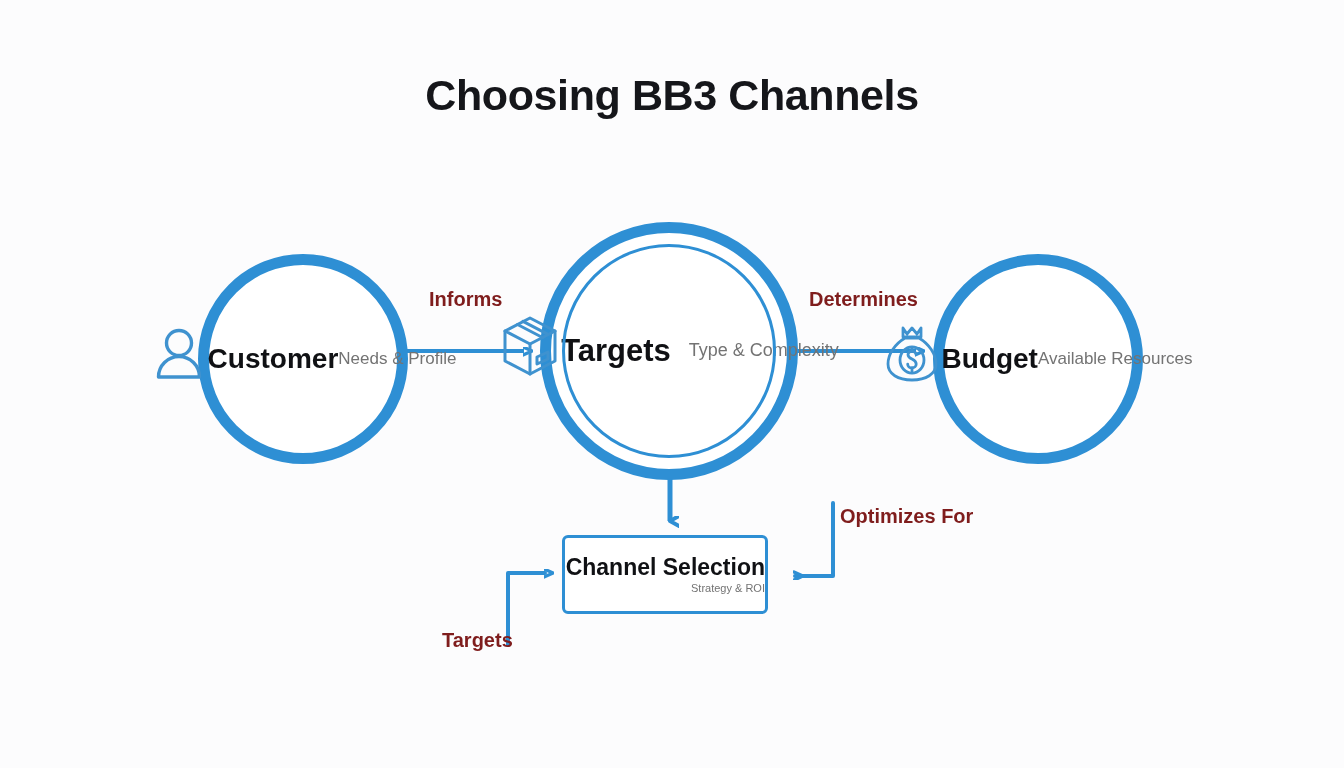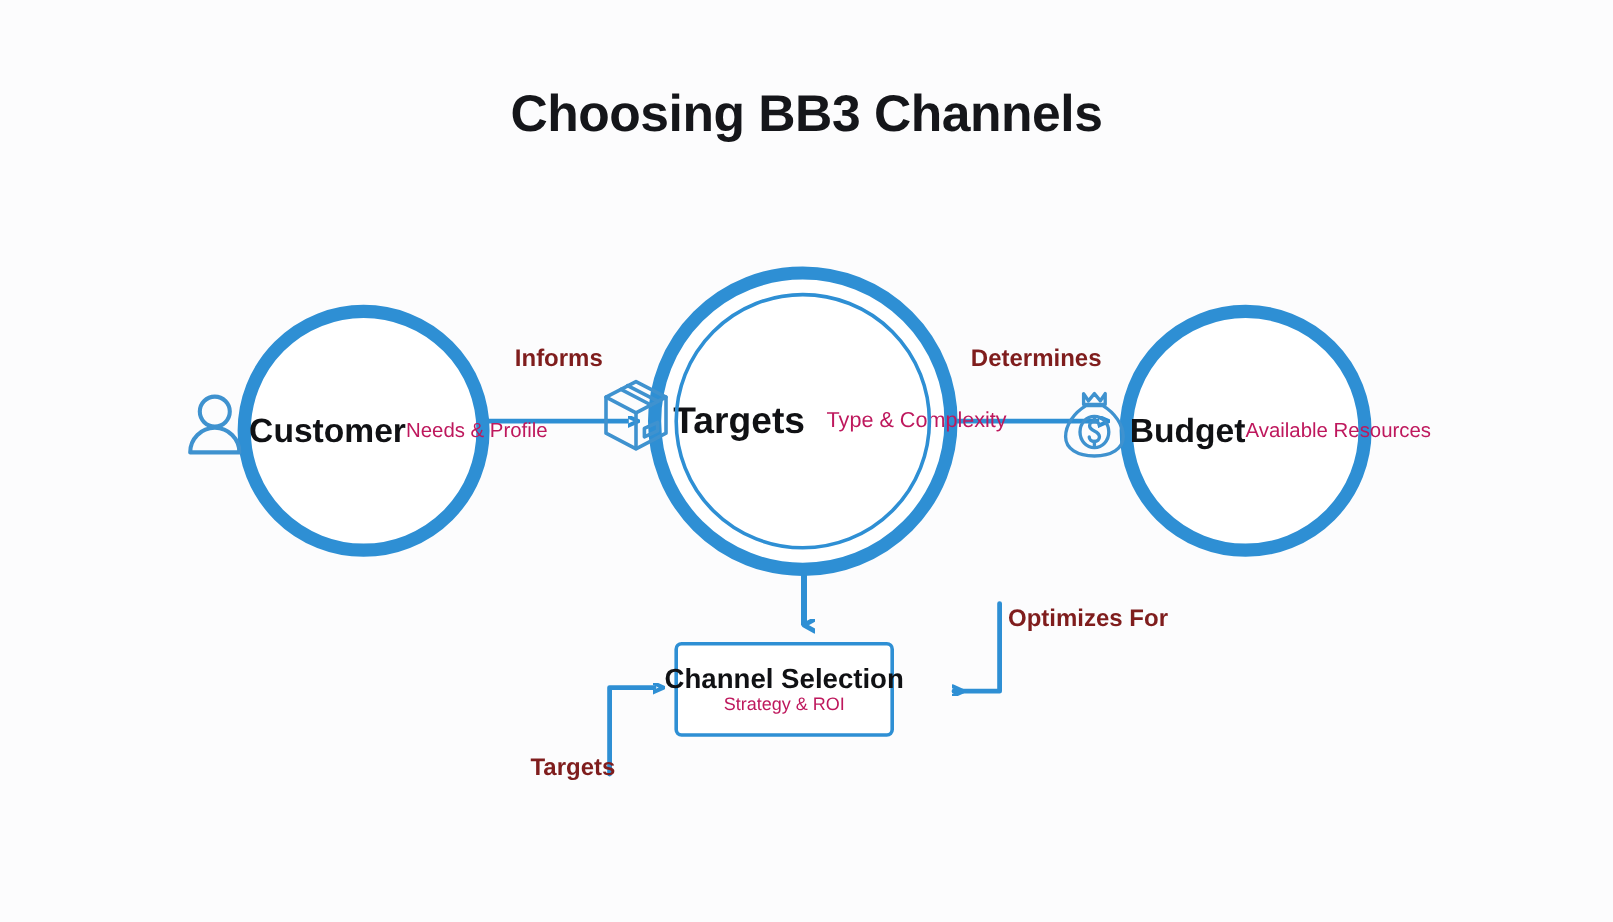--- a/index.html
+++ b/index.html
@@ -75,21 +75,21 @@
   .node-title {
     font-size: 27px;
     font-weight: 700;
     color: #101114;
     line-height: 1.05;
     white-space: nowrap;
   }
   .node-sub {
     font-size: 17px;
     font-weight: 400;
-    color: #be185d;
+    color: #737373;
     line-height: 1.1;
     white-space: nowrap;
   }
 
   
   #node-customer {
     left: 198px;
     top: 254px;
     width: 210px;
     height: 210px;
@@ -120,38 +120,38 @@
     height: 210px;
   }
   #node-budget .node-icon { margin-bottom: 10px; }
   #node-budget .node-title { font-size: 28px; }
 
   
   #node-outcome {
     position: absolute;
     left: 562px;
     top: 535px;
-    width: 183px;
+    width: 206px;
     height: 79px;
     box-sizing: border-box;
     background: #ffffff;
     border: 3px solid #2e8fd4;
     border-radius: 6px;
     display: flex;
     flex-direction: column;
-    align-items: center;
+    align-items: flex-end;
     justify-content: center;
   }
   #node-outcome .node-title {
     font-size: 23px;
     font-weight: 700;
     line-height: 1.1;
   }
   #node-outcome .node-sub {
-    font-size: 15px;
+    font-size: 11px;
     margin-top: 2px;
   }
 
   
   .edge-label {
     position: absolute;
     font-size: 20px;
     font-weight: 600;
     color: #7f1d1d;
     white-space: nowrap;

